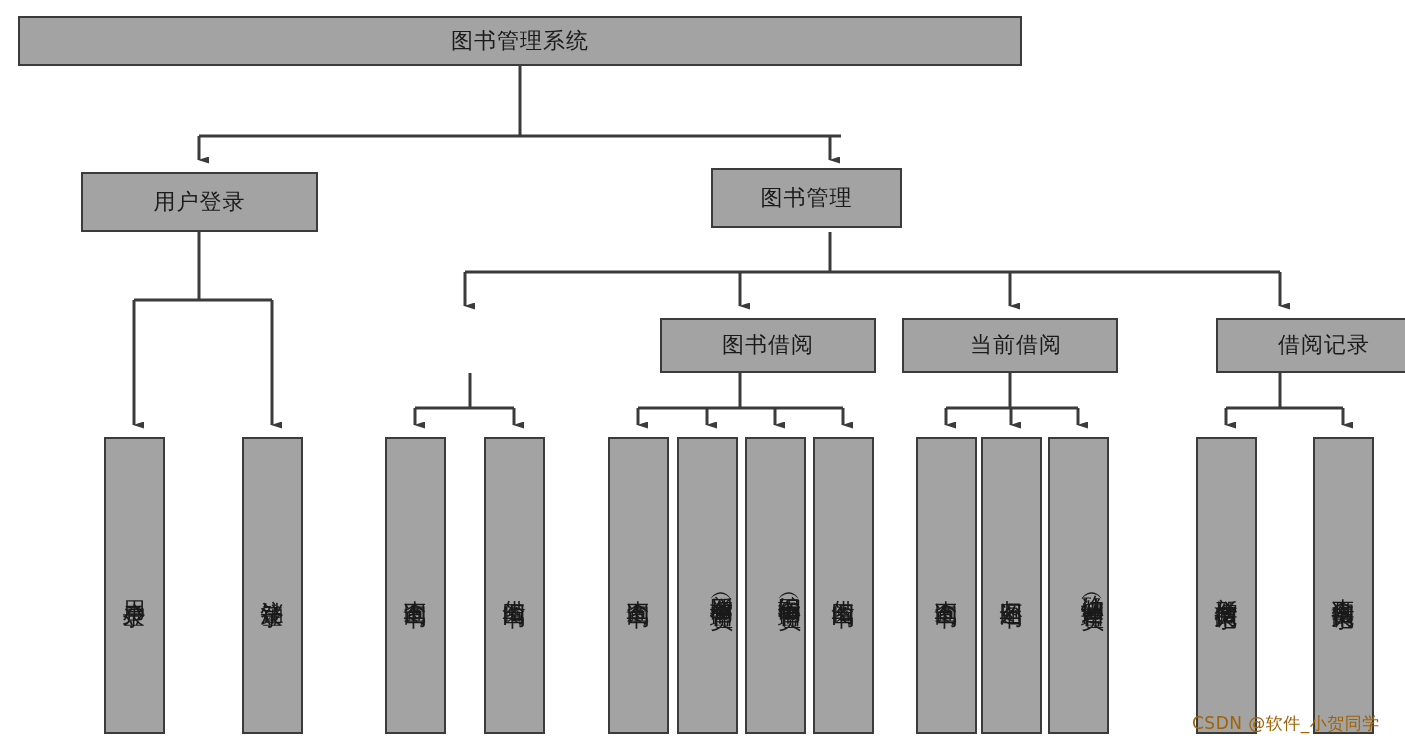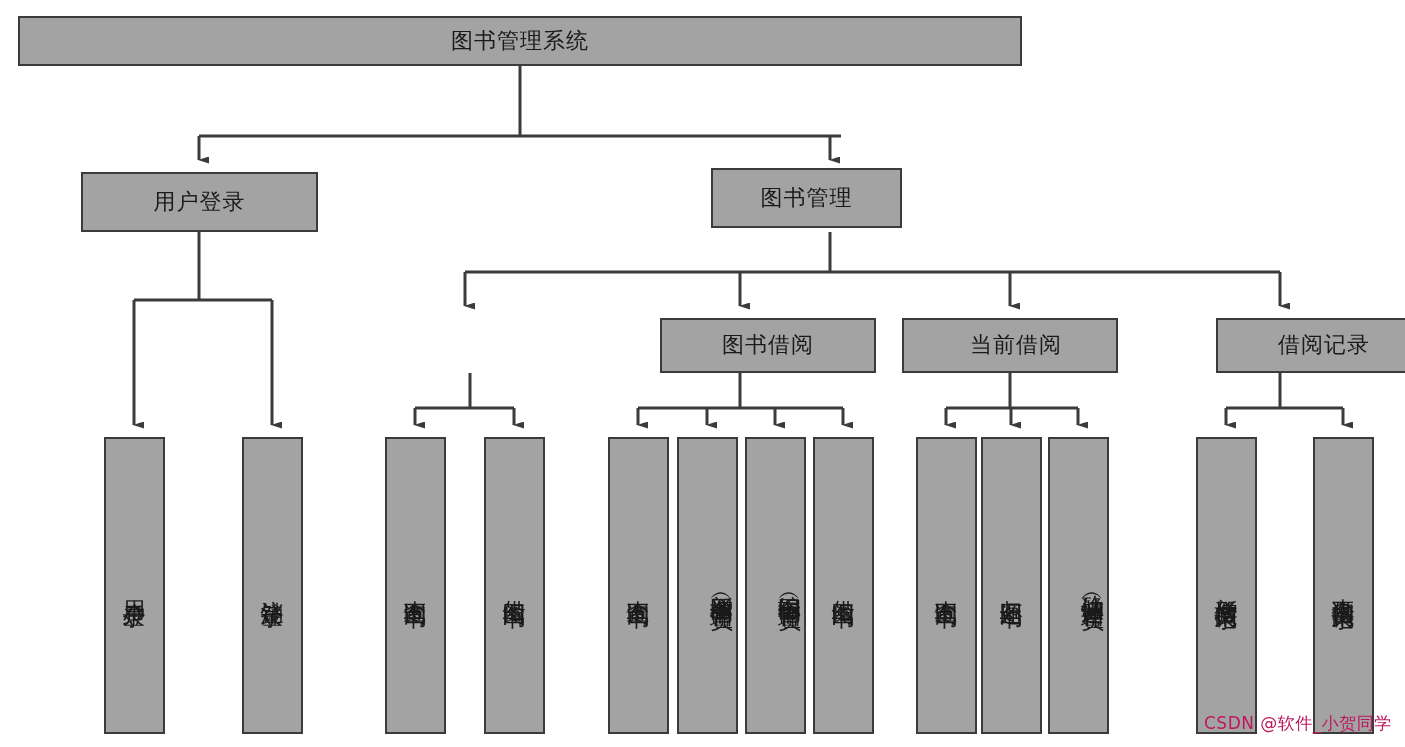--- a/index.html
+++ b/index.html
@@ -56,25 +56,24 @@
     align-items: center;
   }
   .node .label {
     display: block;
   }
   #watermark {
     position: absolute;
     left: 1192px;
     top: 712px;
     font-size: 17px;
-    color: #be185d;
+    color: #a16207;
     letter-spacing: 0.5px;
     white-space: nowrap;
     font-family: "DejaVu Sans", "Liberation Sans", sans-serif;
-    margin-left: 12px;
   }
 </style>
 </head>
 <body>
 
 <div id="diagram">
 
   <svg id="edges" viewBox="0 0 1405 747" width="1405" height="747">
     <defs>
       <marker id="arrow" markerWidth="9" markerHeight="11" refX="3.5" refY="10" orient="auto" markerUnits="userSpaceOnUse">

